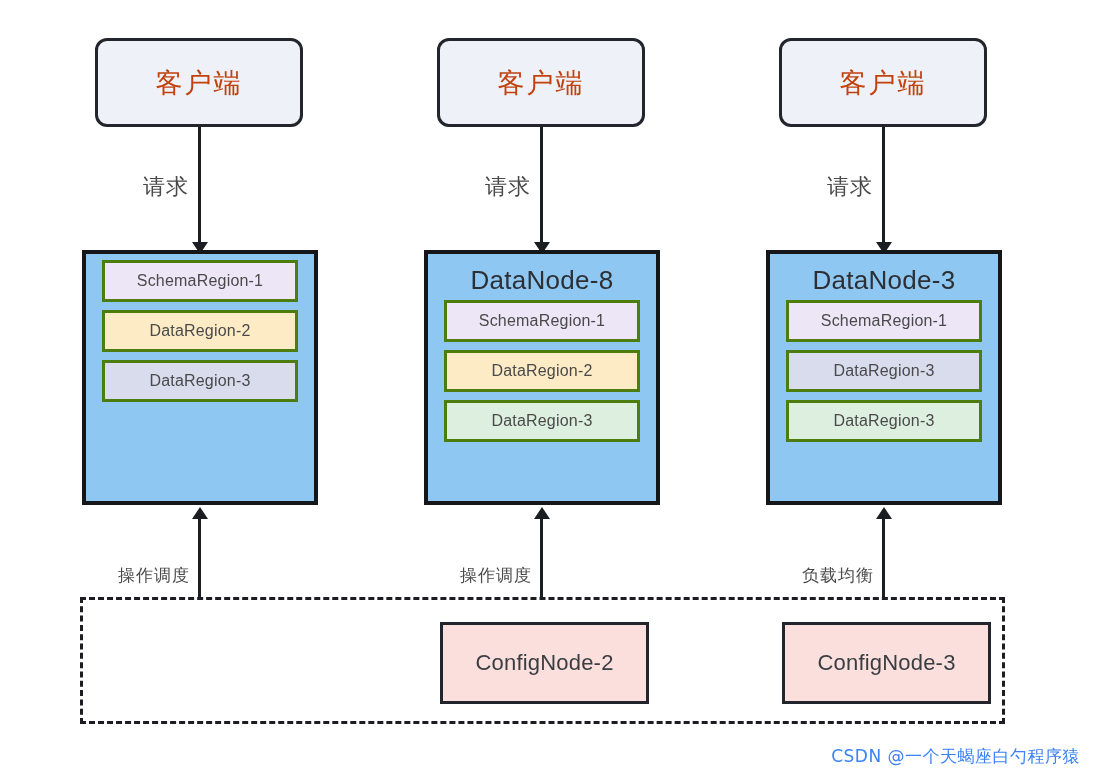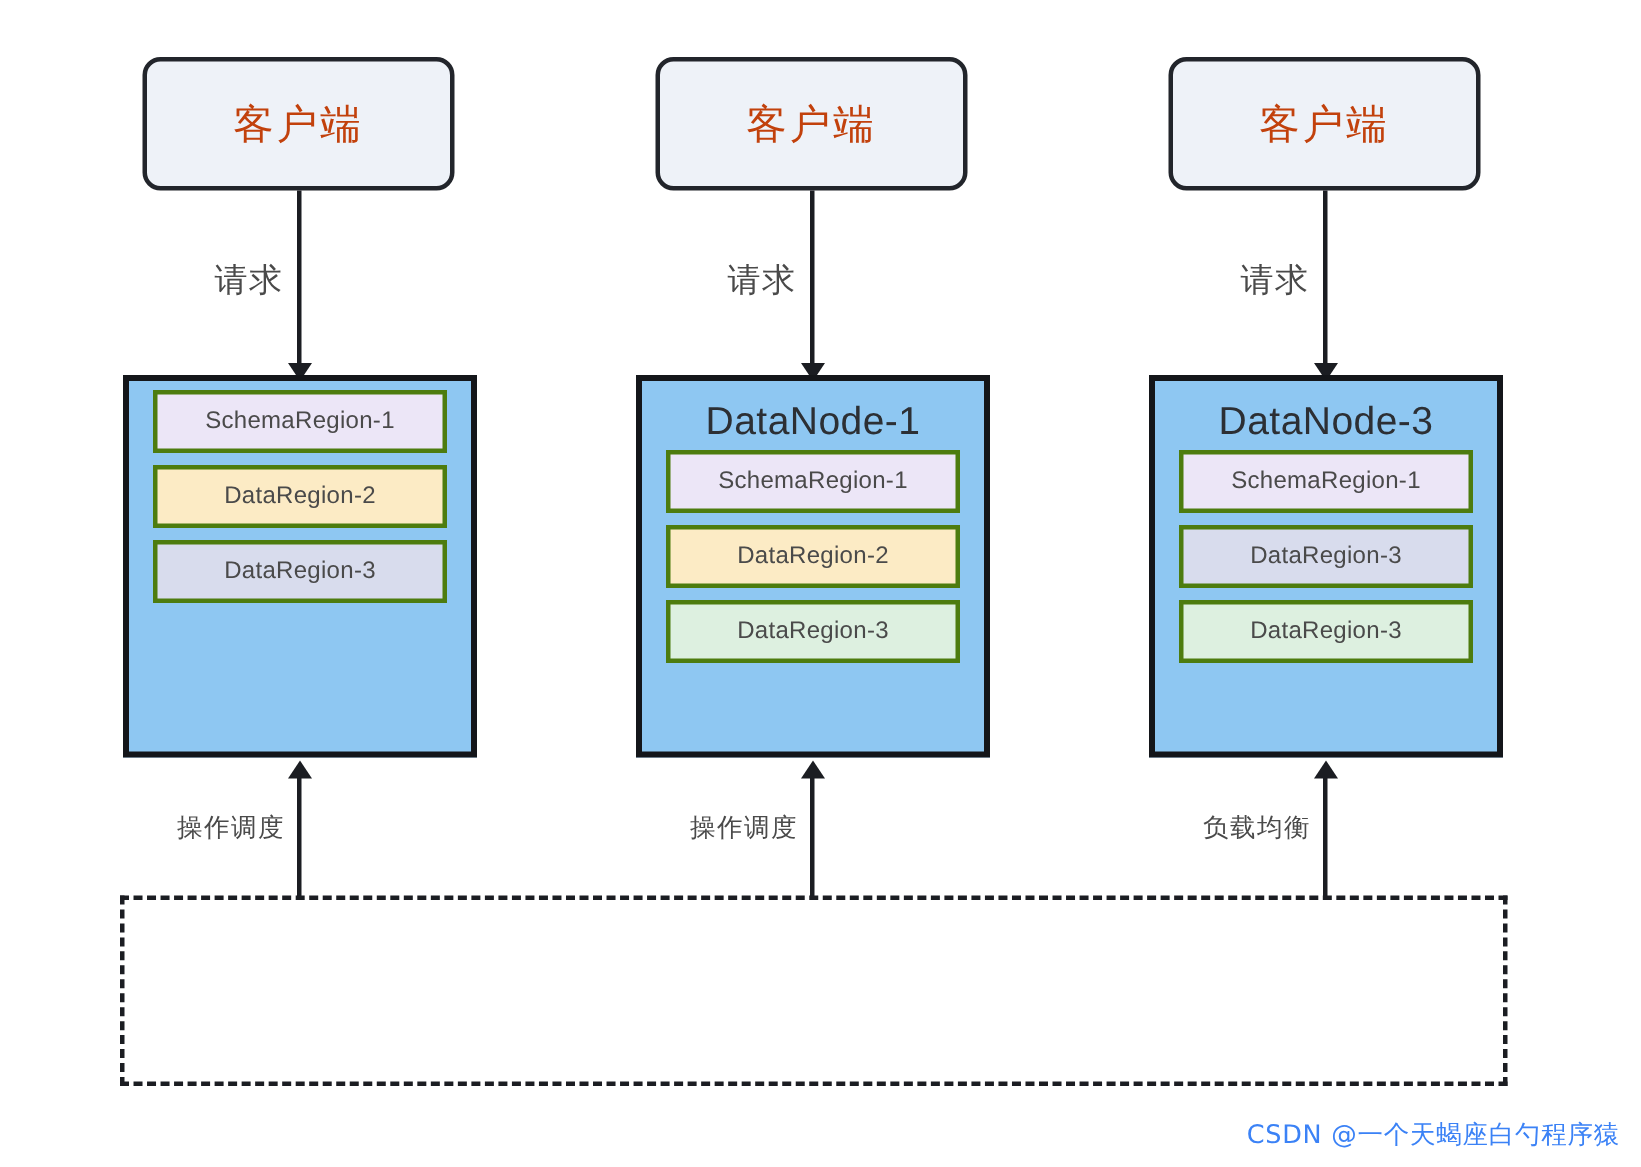--- a/index.html
+++ b/index.html
@@ -140,21 +140,21 @@
     transform: translateX(-50%);
     width: 0;
     height: 0;
     border-left: 8px solid transparent;
     border-right: 8px solid transparent;
     border-bottom: 12px solid #1b1d22;
   }
   .arrow-label-bottom {
     position: absolute;
     left: 28px;
-    top: 540px;
+    top: 564px;
     width: 112px;
     text-align: right;
     font-size: 17px;
     color: #4a4a4a;
     font-family: "DejaVu Sans", "Liberation Sans", sans-serif;
     letter-spacing: 1px;
   }
 
   
   .confignode-group {
@@ -224,21 +224,21 @@
   <div class="column col-1">
 
     <div class="client-box">
       <span class="client-label">客户端</span>
     </div>
 
     <div class="arrow-down"></div>
     <div class="arrow-label-top">请求</div>
 
     <div class="datanode-box">
-      <div class="datanode-title">DataNode-1</div>
+      <div class="datanode-title">DataNode-8</div>
       <div class="region" style="background:#ece6f7">SchemaRegion-1</div>
       <div class="region" style="background:#fcebc5">DataRegion-2</div>
       <div class="region" style="background:#ddf0e0">DataRegion-3</div>
     </div>
 
     <div class="arrow-up"></div>
     <div class="arrow-label-bottom">操作调度</div>
   </div>
 
   <div class="column col-2">
@@ -255,17 +255,19 @@
       <div class="region" style="background:#ece6f7">SchemaRegion-1</div>
       <div class="region" style="background:#d8dced">DataRegion-3</div>
       <div class="region" style="background:#ddf0e0">DataRegion-3</div>
     </div>
 
     <div class="arrow-up"></div>
     <div class="arrow-label-bottom">负载均衡</div>
   </div>
 
   <div class="confignode-group">
+    <div class="confignode-box cn-1">ConfigNode-2</div>
+    <div class="confignode-box cn-2">ConfigNode-3</div>
   </div>
 
   <div class="watermark">CSDN @一个天蝎座白勺程序猿</div>
 
 </div>
 
 </body></html>

